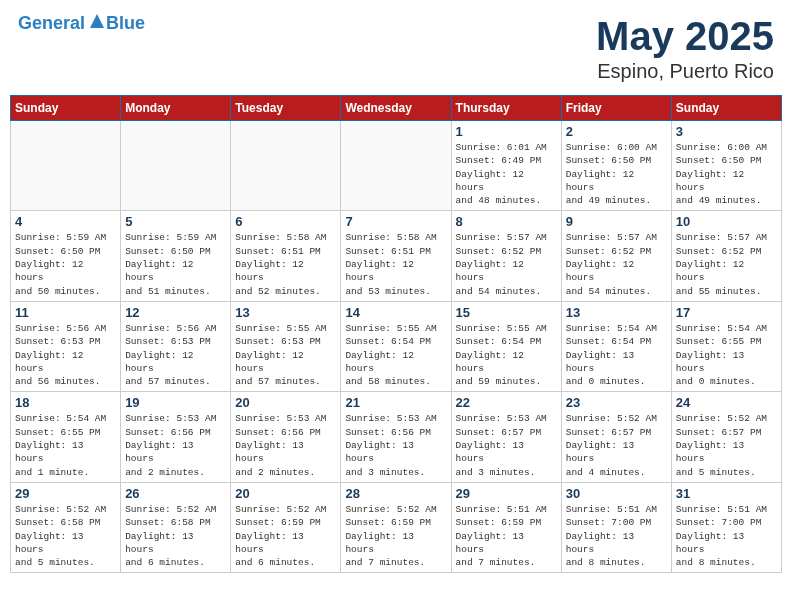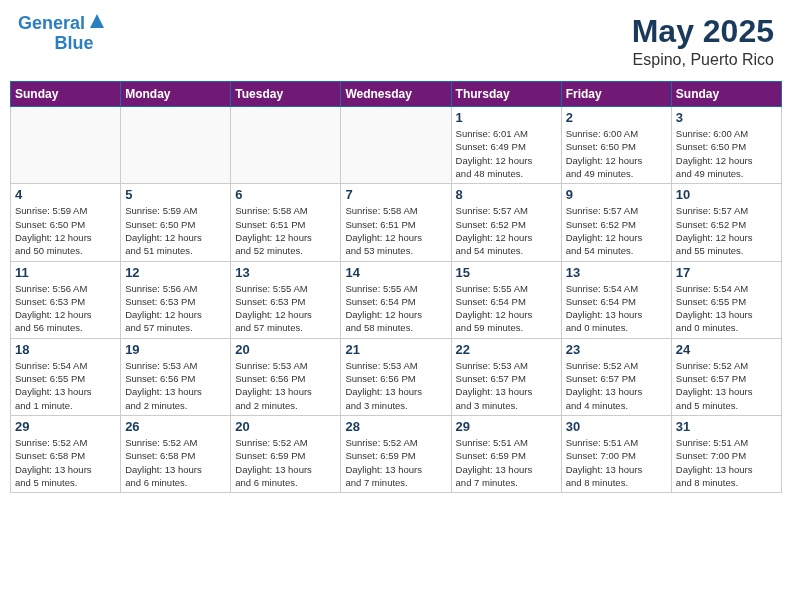--- a/index.html
+++ b/index.html
@@ -27,37 +27,37 @@
       color: #1a3a5c;
       line-height: 1.1;
     }
     .logo-text span {
       color: #2a7fc1;
     }
     .title-section {
       text-align: right;
     }
     .month-title {
-      font-size: 32px;
+      font-size: 40px;
       font-weight: bold;
       color: #1a3a5c;
       line-height: 1.1;
     }
     .location {
-      font-size: 16px;
+      font-size: 20px;
       color: #333;
       margin-top: 2px;
     }
     .calendar {
       width: 100%;
       border-collapse: collapse;
       border: 1px solid #ccc;
     }
     .calendar th {
-      background-color: #701a75;
+      background-color: #b91c1c;
       color: #fff;
       font-size: 12px;
       font-weight: bold;
       padding: 5px 4px;
       text-align: left;
       border: 1px solid #1a6aaa;
     }
     .calendar td {
       width: 14.28%;
       vertical-align: top;
@@ -75,39 +75,40 @@
     .day-num {
       font-size: 13px;
       font-weight: bold;
       color: #1a3a5c;
       margin-bottom: 2px;
     }
     .day-info {
       font-size: 9.5px;
       color: #333;
       line-height: 1.4;
+      font-family: Liberation Mono, monospace;
     }
   </style>
 </head>
 <body>
 
 <div class="header">
   <div class="logo">
-    <div style="display:flex;flex-direction:column;align-items:center;">
+    <div style="display:flex;flex-direction:row;align-items:flex-start;">
       <div style="display:flex;align-items:center;">
         <span class="logo-text">
           <span>General</span>
         </span>
         <div style="display:inline-block;margin-left:3px;margin-top:-2px;">
           <svg width="18" height="18" viewBox="0 0 18 18">
             <polygon points="2,16 9,2 16,16" fill="#2a7fc1"></polygon>
           </svg>
         </div>
       </div>
-      <span class="logo-text" style="color:#2a7fc1;margin-left:24px;">Blue</span>
+      <span class="logo-text" style="color:#2a7fc1;">Blue</span>
     </div>
   </div>
   <div class="title-section">
     <div class="month-title">May 2025</div>
     <div class="location">Espino, Puerto Rico</div>
   </div>
 </div>
 
 <table class="calendar">
   <thead>

